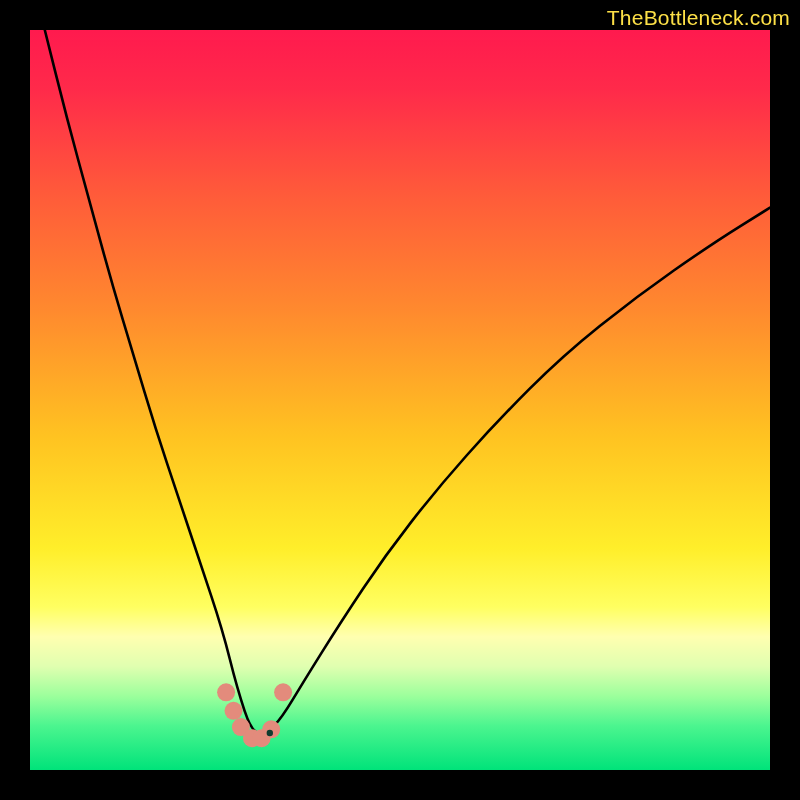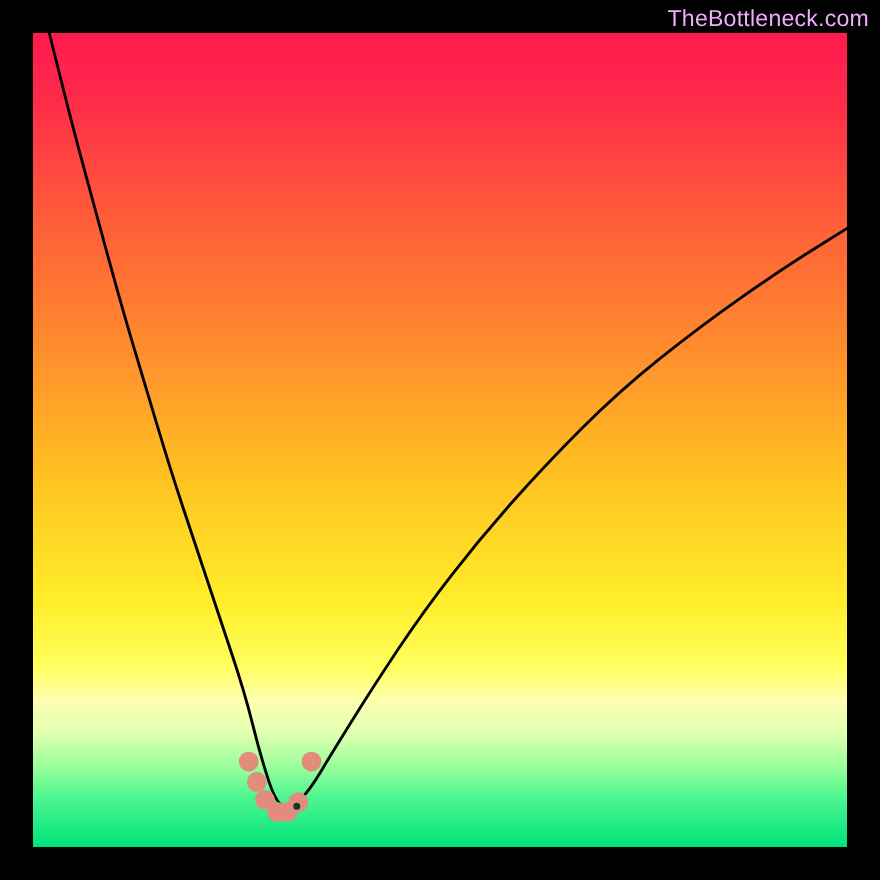--- a/index.html
+++ b/index.html
@@ -22,21 +22,21 @@
     left: 30px;
     top: 30px;
     width: 740px;
     height: 740px;
     overflow: visible;
   }
   .watermark {
     position: absolute;
     top: 6px;
     right: 10px;
-    color: #f0abfc;
+    color: #fde047;
     font-size: 21px;
     font-weight: 500;
     letter-spacing: 0.2px;
   }
 </style>
 </head>
 <body>
 
 <div class="frame">
 

